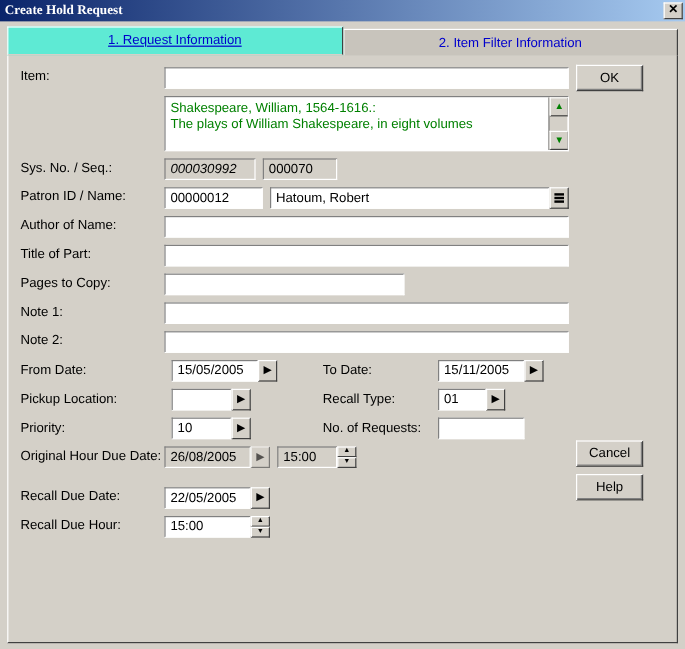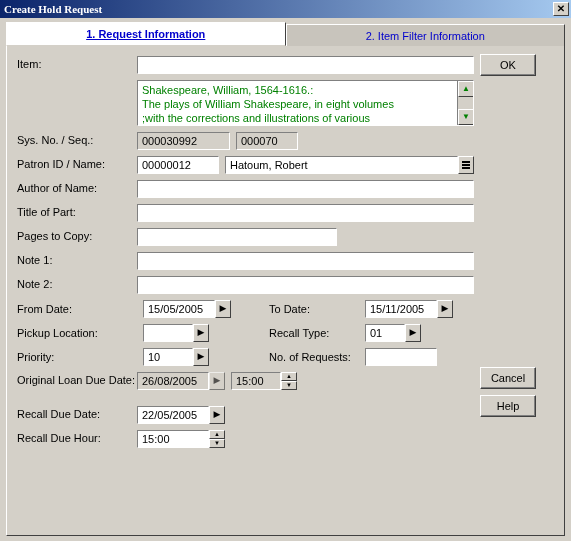--- a/index.html
+++ b/index.html
@@ -50,25 +50,25 @@
     height: 22px;
     background: #d4d0c8;
     text-align: center;
     line-height: 22px;
     color: #0000cc;
     border-top: 1px solid #fff;
     border-left: 1px solid #fff;
     border-right: 1px solid #404040;
   }
   .tab.active {
-    font-weight: bold;
+    font-weight: normal;
     text-decoration: underline;
     border-bottom: 1px solid #d4d0c8;
     z-index: 2;
-    background: #ffffff;
+    background: #5eead4;
     top: -2px;
     height: 24px;
   }
   .tab.inactive {
     background: #c8c4bc;
     z-index: 1;
   }
   .tab-left { left: 0; width: 50%; }
   .tab-right { left: 50%; width: 50%; }
   .content {
@@ -241,35 +241,34 @@
       <div class="field-col" style="padding-right:80px;">
         <input class="text" style="flex: 1 1 0%;" value="">
       </div>
     </div>
     <div class="row">
       <div class="label-col"></div>
       <div class="field-col" style="padding-right:80px;">
         <div class="item-desc" style="flex:1">
           <div>Shakespeare, William, 1564-1616.:</div>
           <div>The plays of William Shakespeare, in eight volumes</div>
-          <div>;with the corrections and illustrations of various</div>
           <div class="scroll">
             <div class="scroll-btn">▲</div>
             <div style="position:absolute;bottom:0;left:0;">
                 <div class="scroll-btn">▼</div>
               </div>
           </div>
         </div>
       </div>
     </div>
 
     <div class="row">
       <div class="label-col">Sys. No. / Seq.:</div>
       <div class="field-col">
-        <input class="text disabled" style="width: 93px;" readonly="" value="000030992">
+        <input class="text disabled" style="width: 76px; font-style: italic;" readonly="" value="000030992">
         <input class="text disabled" style="width: 62px;" readonly="" value="000070">
       </div>
     </div>
 
     <div class="row">
       <div class="label-col">Patron ID / Name:</div>
       <div class="field-col" style="padding-right:80px;">
         <input class="text" style="width: 82px;" value="00000012">
         <div class="inline-field" style="flex:1">
           <input class="text" style="flex: 1 1 0%;" value="Hatoum, Robert">
@@ -352,21 +351,21 @@
         <div class="mini-btn">▶</div>
       </div>
       <div>No. of Requests:</div>
       <div class="inline-field">
         <input class="text" style="width: 72px;" value="">
       </div>
     </div>
 
 
     <div class="row">
-      <div class="label-col" style="width:120px">Original Loan Due Date:</div>
+      <div class="label-col" style="width:120px">Original Hour Due Date:</div>
       <div class="field-col">
         <div class="inline-field">
           <input class="text disabled" readonly="" style="width: 72px;" value="26/08/2005">
           <div class="mini-btn" style="opacity:.6">▶</div>
         </div>
         <div class="inline-field">
           <input class="text disabled" readonly="" style="width: 50px;" value="15:00">
           <div class="spinner">
             <div class="sp-btn">▲</div>
             <div class="sp-btn">▼</div>

